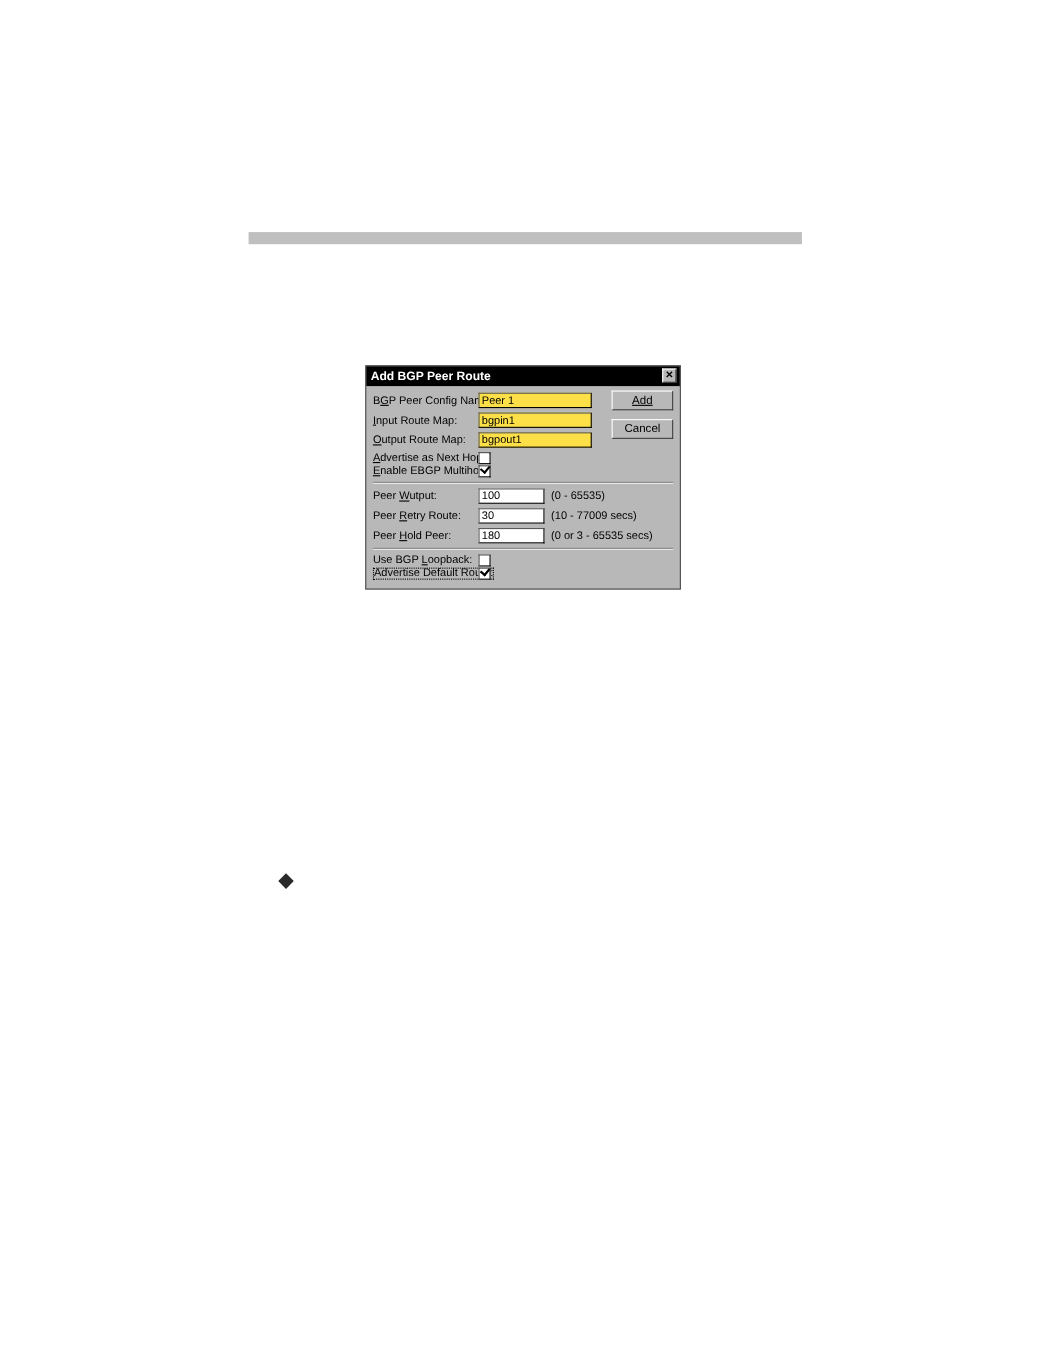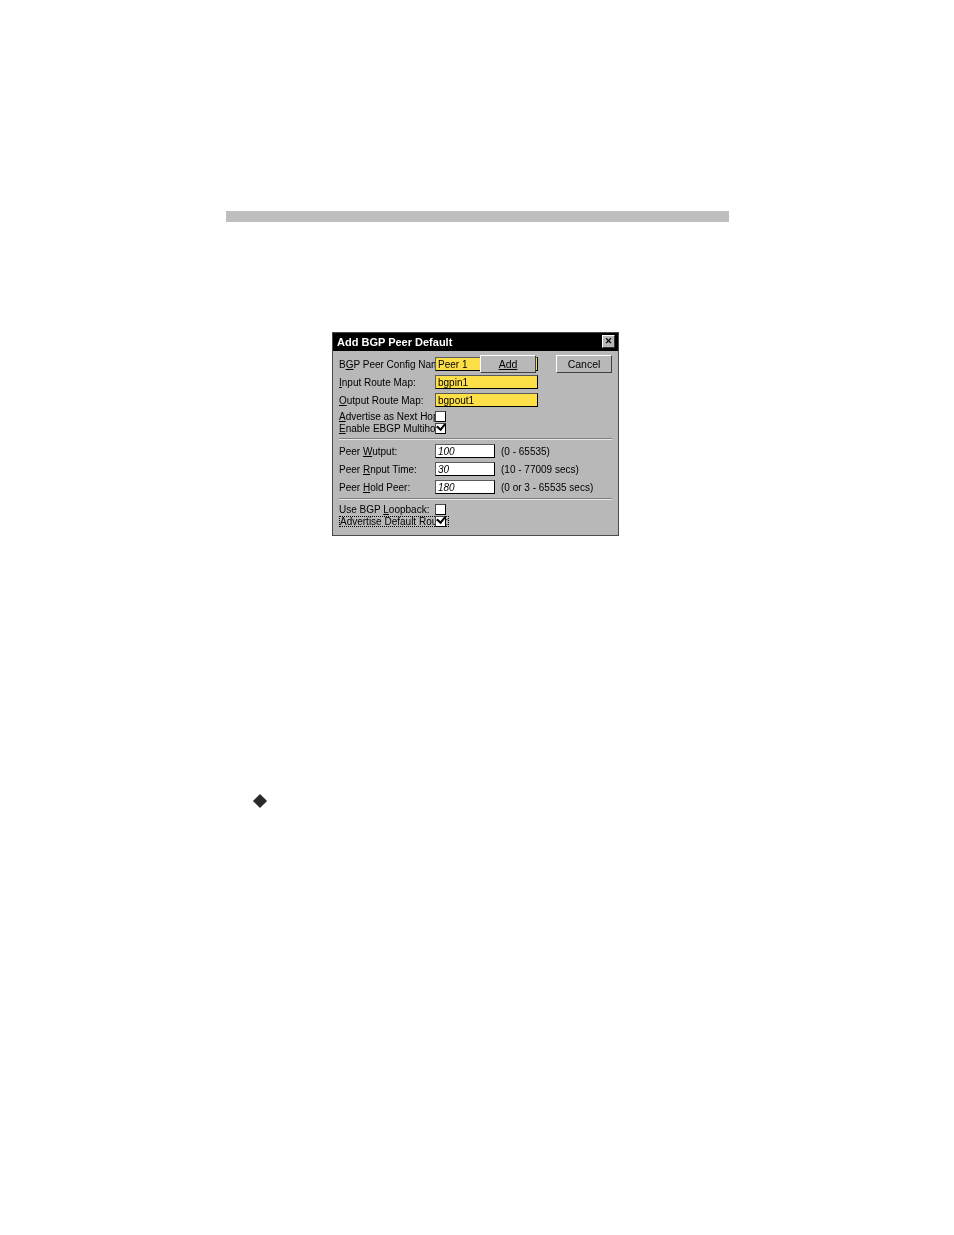--- a/index.html
+++ b/index.html
@@ -102,21 +102,20 @@
   .row input.num {
     width: 60px;
     height: 14px;
     font-size: 10px;
     padding: 0 2px;
     border: 1px solid #000;
     border-top-color:#5a5a5a;
     border-left-color:#5a5a5a;
     background: #ffffff;
     box-sizing: border-box;
-    font-style: italic;
   }
   .row .hint {
     margin-left: 6px;
     color: #000;
     font-size: 10px;
     white-space: nowrap;
   }
   .chk {
     display: inline-block;
     width: 11px;
@@ -135,22 +134,22 @@
     width: 6px; height: 4px;
     border-left: 2px solid #000;
     border-bottom: 2px solid #000;
     transform: rotate(-50deg);
   }
   .btn-col {
     position: absolute;
     right: 6px;
     top: 4px;
     display: flex;
-    flex-direction: row;
-    gap: 20px;
+    flex-direction: column;
+    gap: 8px;
   }
   .win-btn {
     width: 56px;
     height: 18px;
     background: #b8b8b8;
     border: 1px solid #fff;
     border-right-color:#404040;
     border-bottom-color:#404040;
     font-size: 10.5px;
     display: flex;
@@ -172,21 +171,21 @@
   }
 </style>
 </head>
 <body>
 
 <div class="hr-bar"></div>
 <div class="diamond"></div>
 
 <div class="dialog">
   <div class="titlebar">
-    <span class="title-text">Add BGP Peer Default</span>
+    <span class="title-text">Add BGP Peer Route</span>
     <div class="close-btn">
       <span>✕</span>
     </div>
   </div>
 
   <div class="dialog-body">
 
     <div class="btn-col">
       <div class="win-btn">
         <span><span class="ul">Add</span></span>
@@ -236,21 +235,21 @@
     <div class="row">
       <span class="lbl">
         <span>Peer </span><span class="ul">W</span><span>utput:</span>
       </span>
       <input class="num" type="text" value="100" style="">
       <span class="hint">(0 - 65535)</span>
     </div>
 
     <div class="row">
       <span class="lbl">
-        <span>Peer </span><span class="ul">R</span><span>nput Time:</span>
+        <span>Peer </span><span class="ul">R</span><span>etry Route:</span>
       </span>
       <input class="num" type="text" value="30" style="">
       <span class="hint">(10 - 77009 secs)</span>
     </div>
 
     <div class="row">
       <span class="lbl">
         <span>Peer </span><span class="ul">H</span><span>old Peer:</span>
       </span>
       <input class="num" type="text" value="180" style="">

